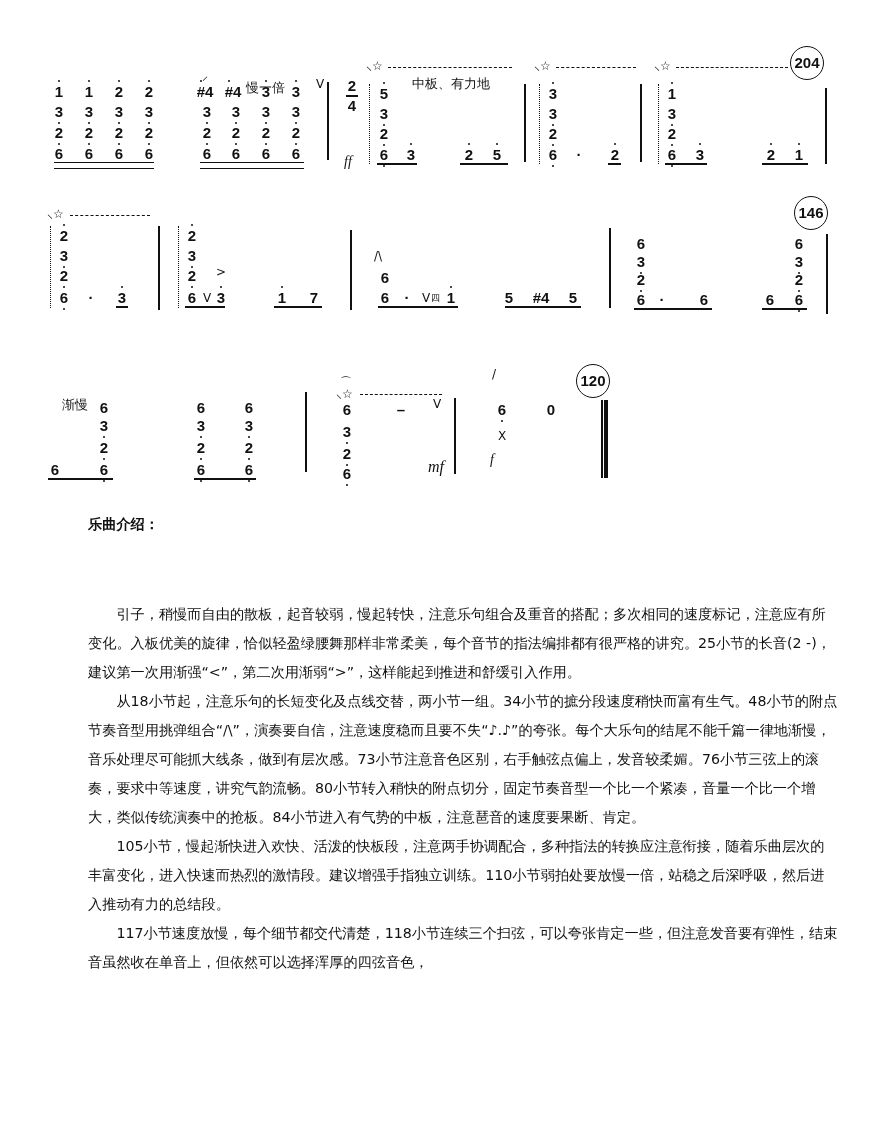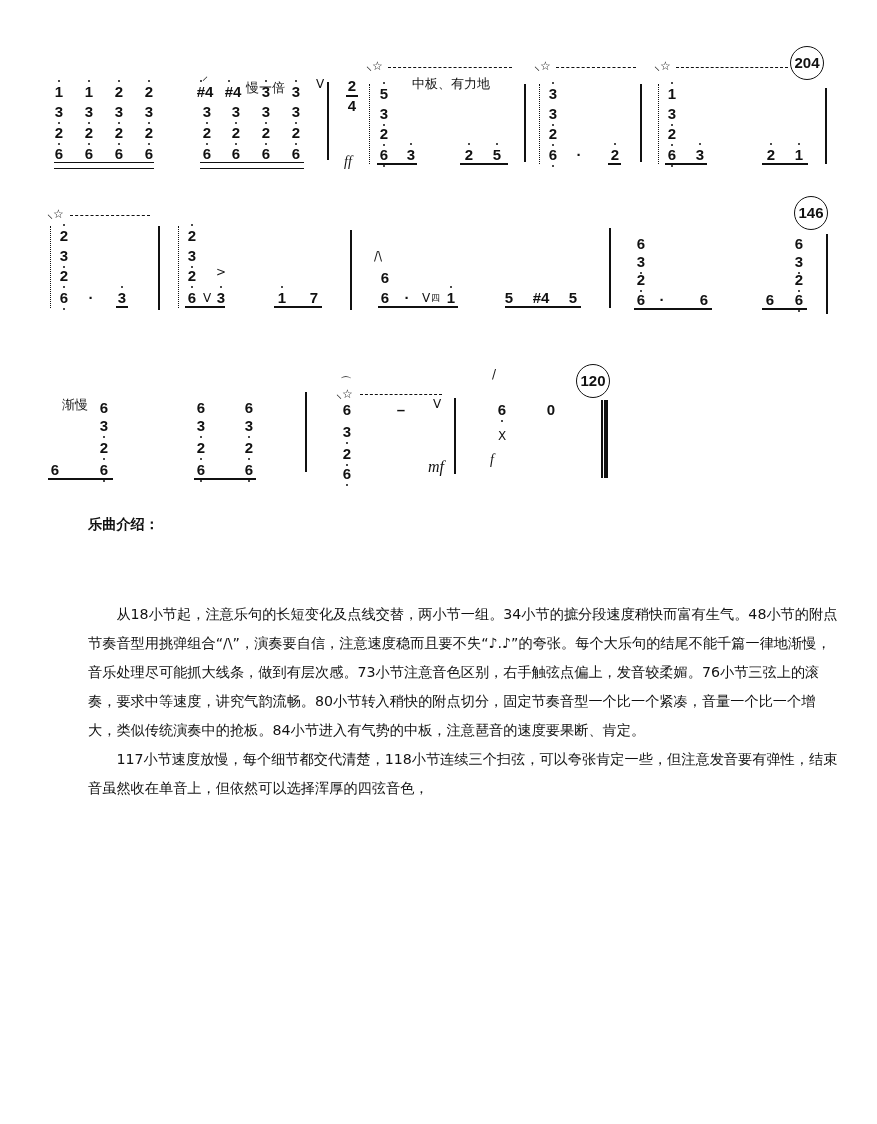--- a/index.html
+++ b/index.html
@@ -224,15 +224,17 @@
   <div class="circ" style="left:576px;top:364px">120</div>
   <div class="bar" style="left:601px;top:400px;height:78px;width:1.5px"></div>
   <div class="bar" style="left:604px;top:400px;height:78px;width:4px"></div>
 </div>
 
 <div class="text-block" style="top:510px">
   <div class="heading">乐曲介绍：</div>
 </div>
 
 <div class="text-block" style="top:600px">
+  <p class="para">引子，稍慢而自由的散板，起音较弱，慢起转快，注意乐句组合及重音的搭配；多次相同的速度标记，注意应有所变化。入板优美的旋律，恰似轻盈绿腰舞那样非常柔美，每个音节的指法编排都有很严格的讲究。25小节的长音(2 -)，建议第一次用渐强“&lt;”，第二次用渐弱“&gt;”，这样能起到推进和舒缓引入作用。</p>
   <p class="para">从18小节起，注意乐句的长短变化及点线交替，两小节一组。34小节的摭分段速度稍快而富有生气。48小节的附点节奏音型用挑弹组合“/\”，演奏要自信，注意速度稳而且要不失“♪.♪”的夸张。每个大乐句的结尾不能千篇一律地渐慢，音乐处理尽可能抓大线条，做到有层次感。73小节注意音色区别，右手触弦点偏上，发音较柔媚。76小节三弦上的滚奏，要求中等速度，讲究气韵流畅。80小节转入稍快的附点切分，固定节奏音型一个比一个紧凑，音量一个比一个增大，类似传统演奏中的抢板。84小节进入有气势的中板，注意琶音的速度要果断、肯定。</p>
+  <p class="para">105小节，慢起渐快进入欢快、活泼的快板段，注意两手协调配合，多种指法的转换应注意衔接，随着乐曲层次的丰富变化，进入快速而热烈的激情段。建议增强手指独立训练。110小节弱拍处要放慢一倍，站稳之后深呼吸，然后进入推动有力的总结段。</p>
   <p class="para">117小节速度放慢，每个细节都交代清楚，118小节连续三个扫弦，可以夸张肯定一些，但注意发音要有弹性，结束音虽然收在单音上，但依然可以选择浑厚的四弦音色，</p>
 </div>
 
 </body></html>

